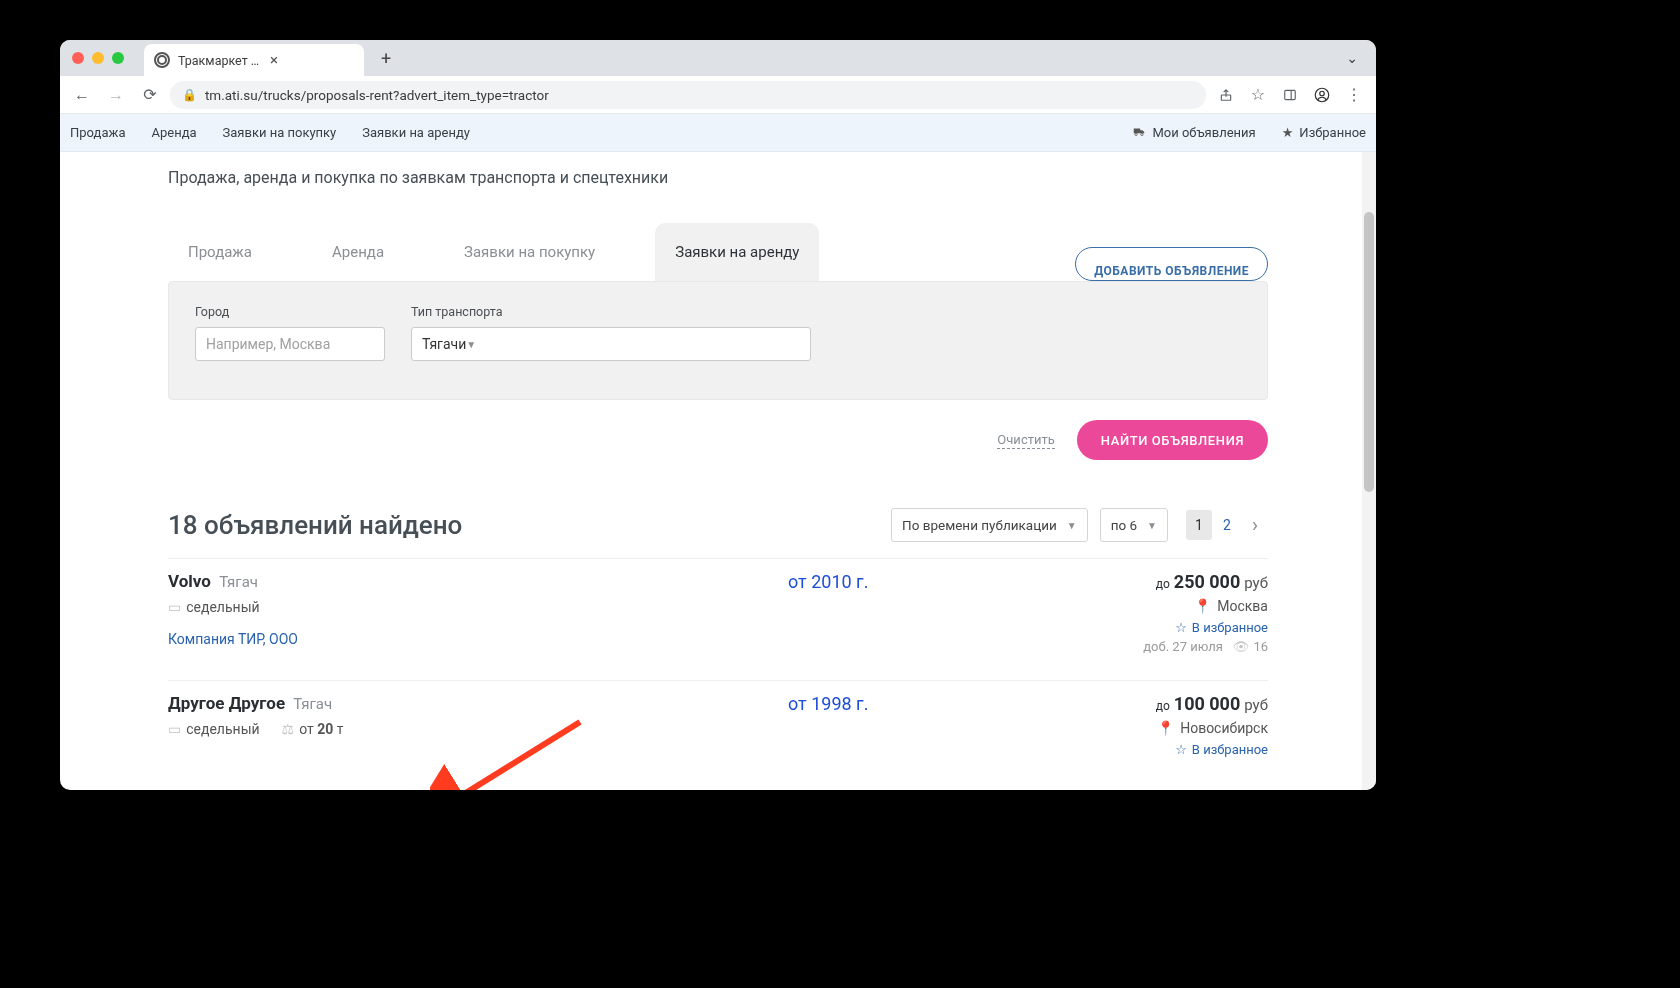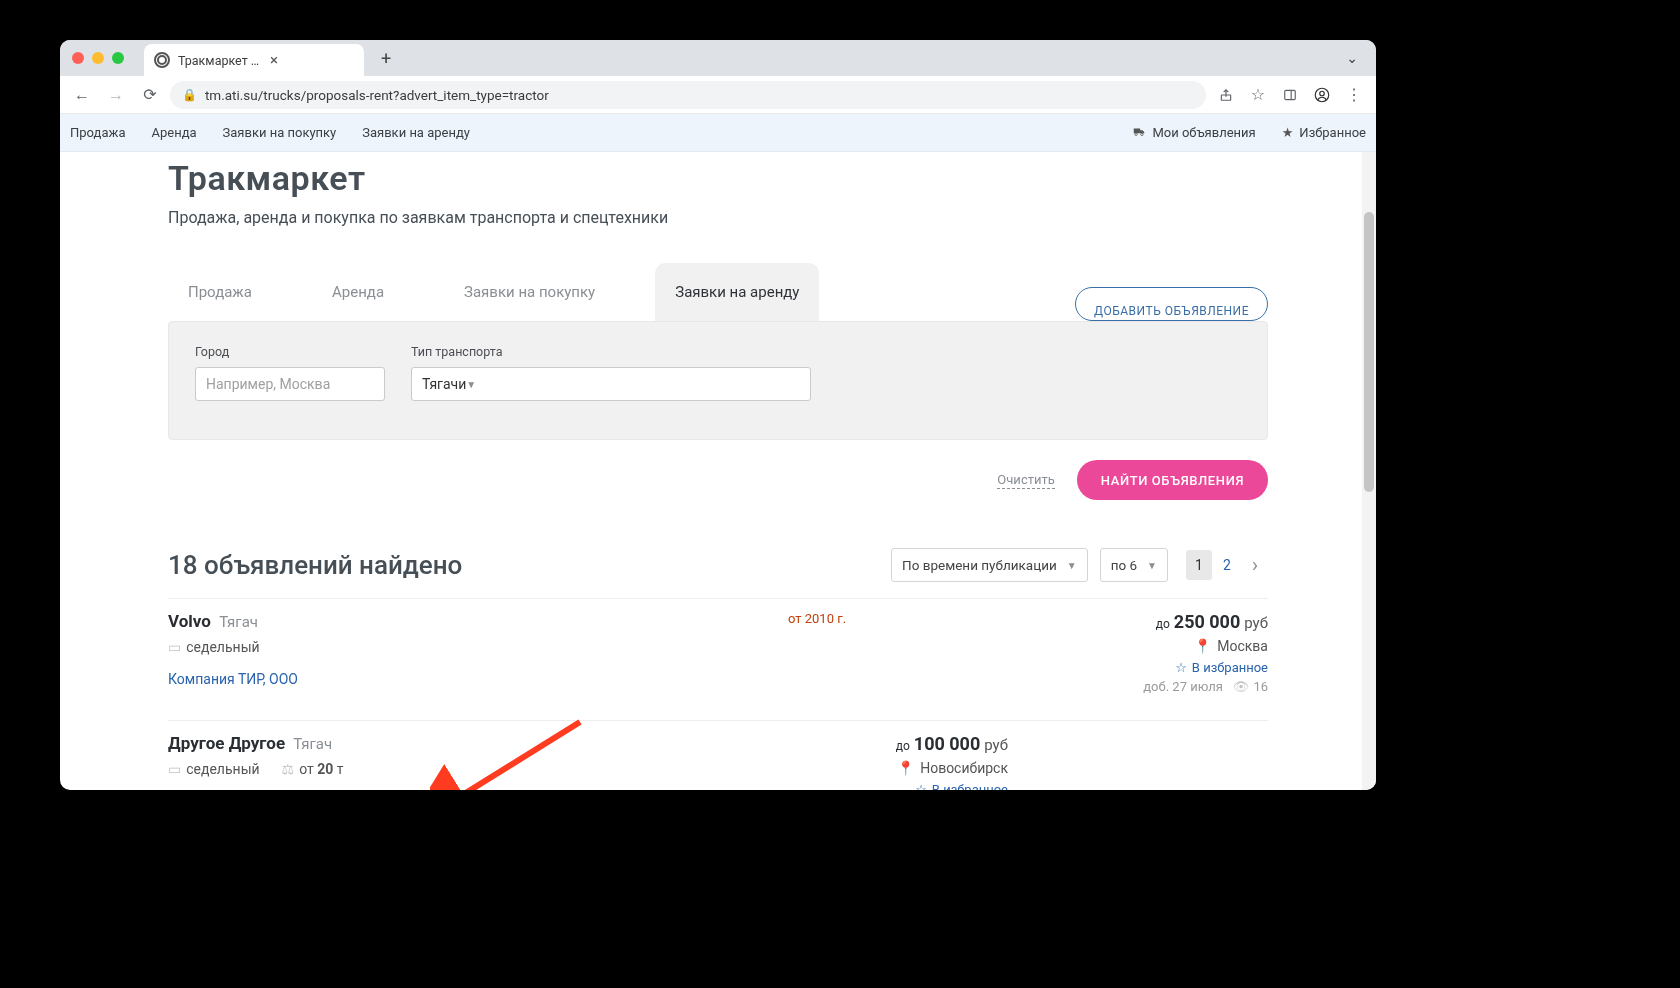--- a/index.html
+++ b/index.html
@@ -33,21 +33,21 @@
   .vscroll { position: absolute; top: 0; right: 0; width: 14px; height: 100%; background: #f3f3f3; }
   .vscroll .thumb { position: absolute; top: 60px; left: 2px; width: 10px; height: 280px; background: #c5c5c5; border-radius: 5px; }
   .page { padding: 0 0 20px 0; height: 100%; overflow: hidden; }
   .content { width: 1100px; margin: 0 auto; padding-top: 6px; }
   h1 { font-size: 34px; color: #464e56; font-weight: 600; letter-spacing: .5px; }
   .subtitle { margin-top: 10px; font-size: 16px; color: #464e56; }
   
   .tabstrip { margin-top: 36px; display: flex; align-items: flex-end; gap: 40px; position: relative; }
   .tabstrip .t { font-size: 15px; color: #8a8f96; padding: 20px 20px; cursor: pointer; }
   .tabstrip .t.active { background: #f1f1f1; border-radius: 10px 10px 0 0; color: #2e3339; }
-  .add-ad { margin-left: auto; border: 1px solid #3a6ea8; color: #3a6ea8; background: #fff; border-radius: 18px; height: 32px; padding: 16px 18px; font-size: 12px; letter-spacing: .5px; font-weight: 400; cursor: pointer; text-transform: uppercase; }
+  .add-ad { margin-left: auto; border: 1px solid #3a6ea8; color: #3a6ea8; background: #fff; border-radius: 18px; height: 32px; padding: 16px 18px; font-size: 12px; letter-spacing: .5px; font-weight: 700; cursor: pointer; text-transform: uppercase; }
   
   .panel { background: #f1f1f1; border: 1px solid #e8e8e8; border-radius: 4px; padding: 22px 26px 38px; display: flex; gap: 26px; }
   .field label { font-size: 12.5px; color: #4b4f54; display: block; margin-bottom: 8px; }
   .input, .select { height: 34px; border: 1px solid #cbcbcb; border-radius: 3px; background: #fff; padding: 0 10px; font-size: 14px; color: #333; display: flex; align-items: center; }
   .input input { border: none; outline: none; width: 100%; font-size: 14px; background: transparent; }
   .input input::placeholder { color: #a0a0a0; }
   .select { justify-content: flex-start; width: 400px; cursor: pointer; }
   .select .caret { color: #8a8f96; font-size: 10px; }
   .field.city .input { width: 190px; }
   
@@ -63,21 +63,21 @@
   .pg { width: 26px; height: 30px; display: flex; align-items: center; justify-content: center; font-size: 14px; border-radius: 3px; cursor: pointer; }
   .pg.active { background: #e8e8e8; color: #333; }
   .pg.link { color: #2963ad; }
   .pg.next { color: #8a8f96; font-size: 20px; }
   
   .listing { border-top: 1px solid #eee; margin-top: 16px; padding: 12px 0 10px; display: grid; grid-template-columns: 1fr 220px 240px; column-gap: 20px; position: relative; }
   .l-title { font-size: 17px; font-weight: 700; color: #2a2e33; }
   .l-title .type { font-weight: 400; color: #8a8f96; font-size: 15px; margin-left: 4px; }
   .l-attrs { margin-top: 8px; display: flex; flex-wrap: wrap; gap: 22px; row-gap: 10px; font-size: 14px; color: #555; align-items: center; }
   .l-attrs .ic { color: #c3c3c3; margin-right: 5px; }
-  .l-year { color: #c2410c; font-size: 13px; }
+  .l-year { color: #1d4ed8; font-size: 18px; }
   .l-right { text-align: right; }
   .l-price .pre { font-size: 12px; color: #2a2e33; margin-right: 4px; }
   .l-price .amt { font-size: 18px; font-weight: 700; color: #2a2e33; }
   .l-price .cur { font-size: 15px; color: #555; margin-left: 4px; }
   .l-city { margin-top: 6px; font-size: 14px; color: #555; display: flex; justify-content: flex-end; align-items: center; gap: 5px; }
   .l-fav { margin-top: 6px; font-size: 13px; color: #2963ad; display: flex; justify-content: flex-end; align-items: center; gap: 5px; cursor: pointer; }
   .l-meta { margin-top: 4px; font-size: 13px; color: #9a9a9a; display: flex; justify-content: flex-end; align-items: center; gap: 10px; }
   .l-meta .views { display: flex; align-items: center; gap: 4px; }
   .l-company { margin-top: 16px; font-size: 14px; color: #2963ad; cursor: pointer; }
   
@@ -157,21 +157,20 @@
       </span>
     </div>
   </div>
 
   <div class="viewport">
     <div class="vscroll">
         <div class="thumb"></div>
       </div>
     <div class="page">
       <div class="content">
-        <h1>Тракмаркет</h1>
         <div class="subtitle">Продажа, аренда и покупка по заявкам транспорта и спецтехники</div>
 
         <div class="tabstrip">
           <div class="t">Продажа</div>
           <div class="t">Аренда</div>
           <div class="t">Заявки на покупку</div>
           <div class="t active">Заявки на аренду</div>
           <button class="add-ad">ДОБАВИТЬ ОБЪЯВЛЕНИЕ</button>
         </div>
 
@@ -254,20 +253,21 @@
               <span class="type">Тягач</span>
             </div>
             <div class="l-attrs">
               <span><span class="ic">▭</span><span>седельный</span></span>
               <span><span class="ic">⚖</span><span>от <b>20</b> т</span></span>
               <span style="width:100%"></span>
 
             </div>
 
           </div>
+          <div class="l-year">от 1998 г.</div>
           <div class="l-right">
             <div class="l-price">
               <span class="pre">до</span><span class="amt">100 000</span><span class="cur">руб</span>
             </div>
             <div class="l-city">
                 <span style="color:#9a9a9a">📍</span>
                 <span>Новосибирск</span>
               </div>
             <div class="l-fav">
                 <span>☆</span>

